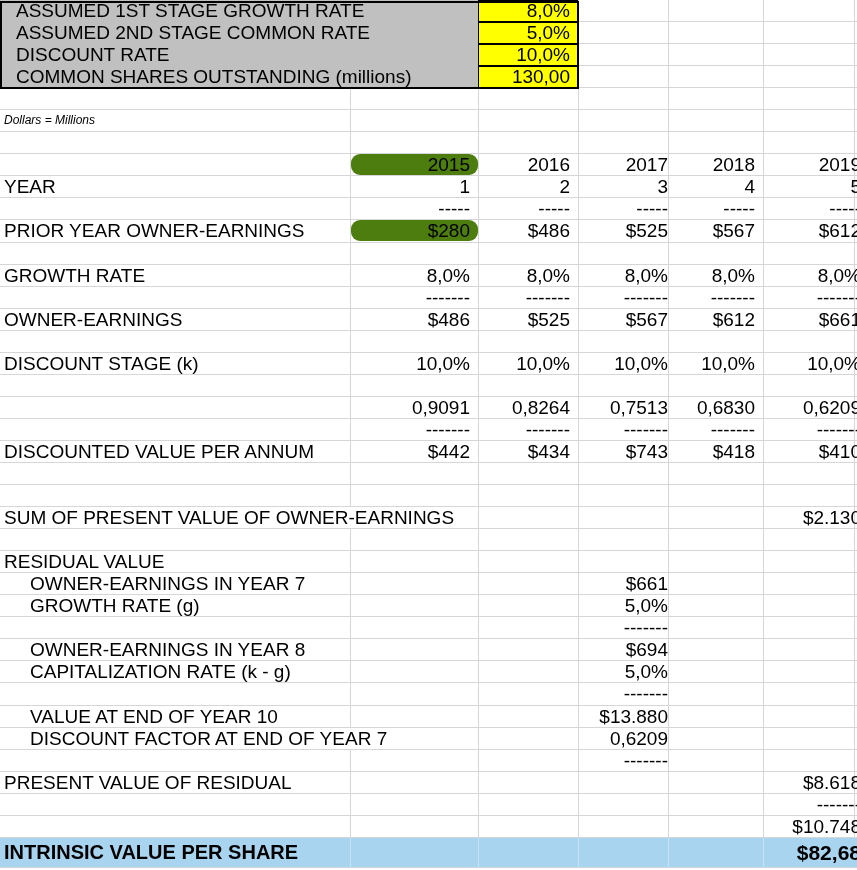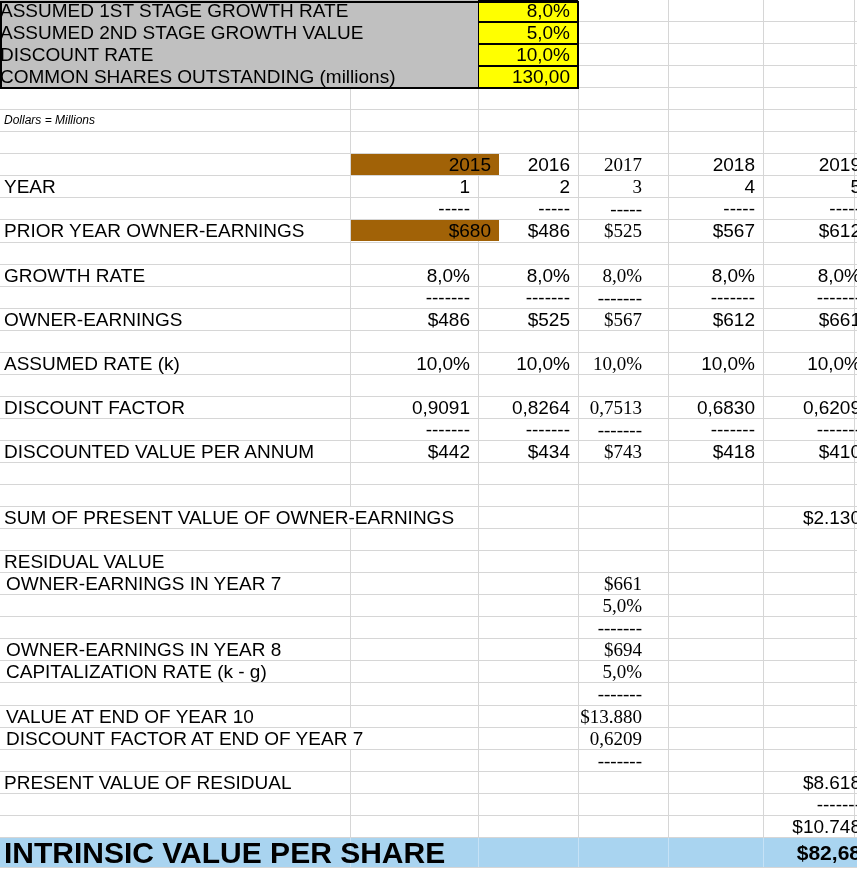--- a/index.html
+++ b/index.html
@@ -23,33 +23,33 @@
     border-bottom:1px solid #d6d6d6;
   }
   .cell{
     position:absolute;top:0;height:21px;
     font-size:19px;line-height:21px;
     white-space:nowrap;box-sizing:border-box;
   }
   
   .cB{left:350px;width:128px;}
   .cC{left:478px;width:100px;}
-  .cD{left:560px;width:90px;font-family:Liberation Serif, serif;}
+  .cD{left:586px;width:90px;}
   .cE{left:668px;width:95px;}
   .cF{left:763px;width:94px;margin-left:12px;}
   .num{text-align:right;padding-right:8px;}
-  .num.yellow{left:351px;width:148px;background:#a16207;}
+  .num.yellow{left:351px;width:127px;background:#4d7c0f;border-radius:9px;}
   .label{left:0;padding:0 6px 0 4px;background:#ffffff;}
-  .indent{padding-left:6px;}
+  .indent{padding-left:30px;}
   .italic{font-style:italic;font-size:12px;}
 
   
   .row.block .blabel{
     position:absolute;left:0;top:0;height:22.05px;width:478px;
-    background:#C0C0C0;padding:0 0;font-size:19px;line-height:22px;
+    background:#C0C0C0;padding:0 16px;font-size:19px;line-height:22px;
     box-sizing:border-box;white-space:nowrap;
   }
   .row.block .bvalue{
     position:absolute;left:478px;top:0;height:22.05px;width:100px;
     background:#FFFF00;border:1.3px solid #000;
     text-align:right;padding-right:7px;font-size:19px;line-height:19px;
     box-sizing:border-box;white-space:nowrap;
   }
   #block-border{
     position:absolute;left:0;top:1px;width:579px;height:88px;
@@ -62,40 +62,40 @@
     height:30px;
     background:
       linear-gradient(#c6e2f6,#c6e2f6) 350px 0/1px 100% no-repeat,
       linear-gradient(#c6e2f6,#c6e2f6) 478px 0/1px 100% no-repeat,
       linear-gradient(#c6e2f6,#c6e2f6) 578px 0/1px 100% no-repeat,
       linear-gradient(#c6e2f6,#c6e2f6) 668px 0/1px 100% no-repeat,
       linear-gradient(#c6e2f6,#c6e2f6) 763px 0/1px 100% no-repeat,
       #A9D4F0;
   }
   .row.result .cell{height:29px;line-height:29px;font-weight:bold;}
-  .row.result .label{background:transparent;font-size:30px;text-align:right;}
+  .row.result .label{background:transparent;font-size:20px;text-align:right;}
   .row.result .num{font-size:21px;background:transparent;}
 </style>
 </head>
 <body>
 
 <div id="sheet">
   <div class="vline v1"></div>
   <div class="vline v2"></div>
   <div class="vline v3"></div>
   <div class="vline v4"></div>
   <div class="vline v5"></div>
   <div class="vline v6"></div>
   <div id="rows">
       <div class="row block">
         <span class="cell blabel">ASSUMED 1ST STAGE GROWTH RATE</span>
         <span class="cell bvalue">8,0%</span>
       </div>
       <div class="row block">
-        <span class="cell blabel">ASSUMED 2ND STAGE GROWTH VALUE</span>
+        <span class="cell blabel">ASSUMED 2ND STAGE COMMON RATE</span>
         <span class="cell bvalue">5,0%</span>
       </div>
       <div class="row block">
         <span class="cell blabel">DISCOUNT RATE</span>
         <span class="cell bvalue">10,0%</span>
       </div>
       <div class="row block">
         <span class="cell blabel">COMMON SHARES OUTSTANDING (millions)</span>
         <span class="cell bvalue">130,00</span>
       </div>
@@ -121,21 +121,21 @@
       </div>
       <div class="row">
         <span class="cell cB num">-----</span>
         <span class="cell cC num">-----</span>
         <span class="cell cD num">-----</span>
         <span class="cell cE num">-----</span>
         <span class="cell cF num">-----</span>
       </div>
       <div class="row">
         <span class="cell label">PRIOR YEAR OWNER-EARNINGS</span>
-        <span class="cell cB num yellow">$680</span>
+        <span class="cell cB num yellow">$280</span>
         <span class="cell cC num">$486</span>
         <span class="cell cD num">$525</span>
         <span class="cell cE num">$567</span>
         <span class="cell cF num">$612</span>
       </div>
       <div class="row"></div>
       <div class="row">
         <span class="cell label">GROWTH RATE</span>
         <span class="cell cB num">8,0%</span>
         <span class="cell cC num">8,0%</span>
@@ -153,30 +153,29 @@
       <div class="row">
         <span class="cell label">OWNER-EARNINGS</span>
         <span class="cell cB num">$486</span>
         <span class="cell cC num">$525</span>
         <span class="cell cD num">$567</span>
         <span class="cell cE num">$612</span>
         <span class="cell cF num">$661</span>
       </div>
       <div class="row"></div>
       <div class="row">
-        <span class="cell label">ASSUMED RATE (k)</span>
+        <span class="cell label">DISCOUNT STAGE (k)</span>
         <span class="cell cB num">10,0%</span>
         <span class="cell cC num">10,0%</span>
         <span class="cell cD num">10,0%</span>
         <span class="cell cE num">10,0%</span>
         <span class="cell cF num">10,0%</span>
       </div>
       <div class="row"></div>
       <div class="row">
-        <span class="cell label">DISCOUNT FACTOR</span>
         <span class="cell cB num">0,9091</span>
         <span class="cell cC num">0,8264</span>
         <span class="cell cD num">0,7513</span>
         <span class="cell cE num">0,6830</span>
         <span class="cell cF num">0,6209</span>
       </div>
       <div class="row">
         <span class="cell cB num">-------</span>
         <span class="cell cC num">-------</span>
         <span class="cell cD num">-------</span>
@@ -199,20 +198,21 @@
       </div>
       <div class="row"></div>
       <div class="row">
         <span class="cell label">RESIDUAL VALUE</span>
       </div>
       <div class="row">
         <span class="cell label indent">OWNER-EARNINGS IN YEAR 7</span>
         <span class="cell cD num">$661</span>
       </div>
       <div class="row">
+        <span class="cell label indent">GROWTH RATE (g)</span>
         <span class="cell cD num">5,0%</span>
       </div>
       <div class="row">
         <span class="cell cD num">-------</span>
       </div>
       <div class="row">
         <span class="cell label indent">OWNER-EARNINGS IN YEAR 8</span>
         <span class="cell cD num">$694</span>
       </div>
       <div class="row">

